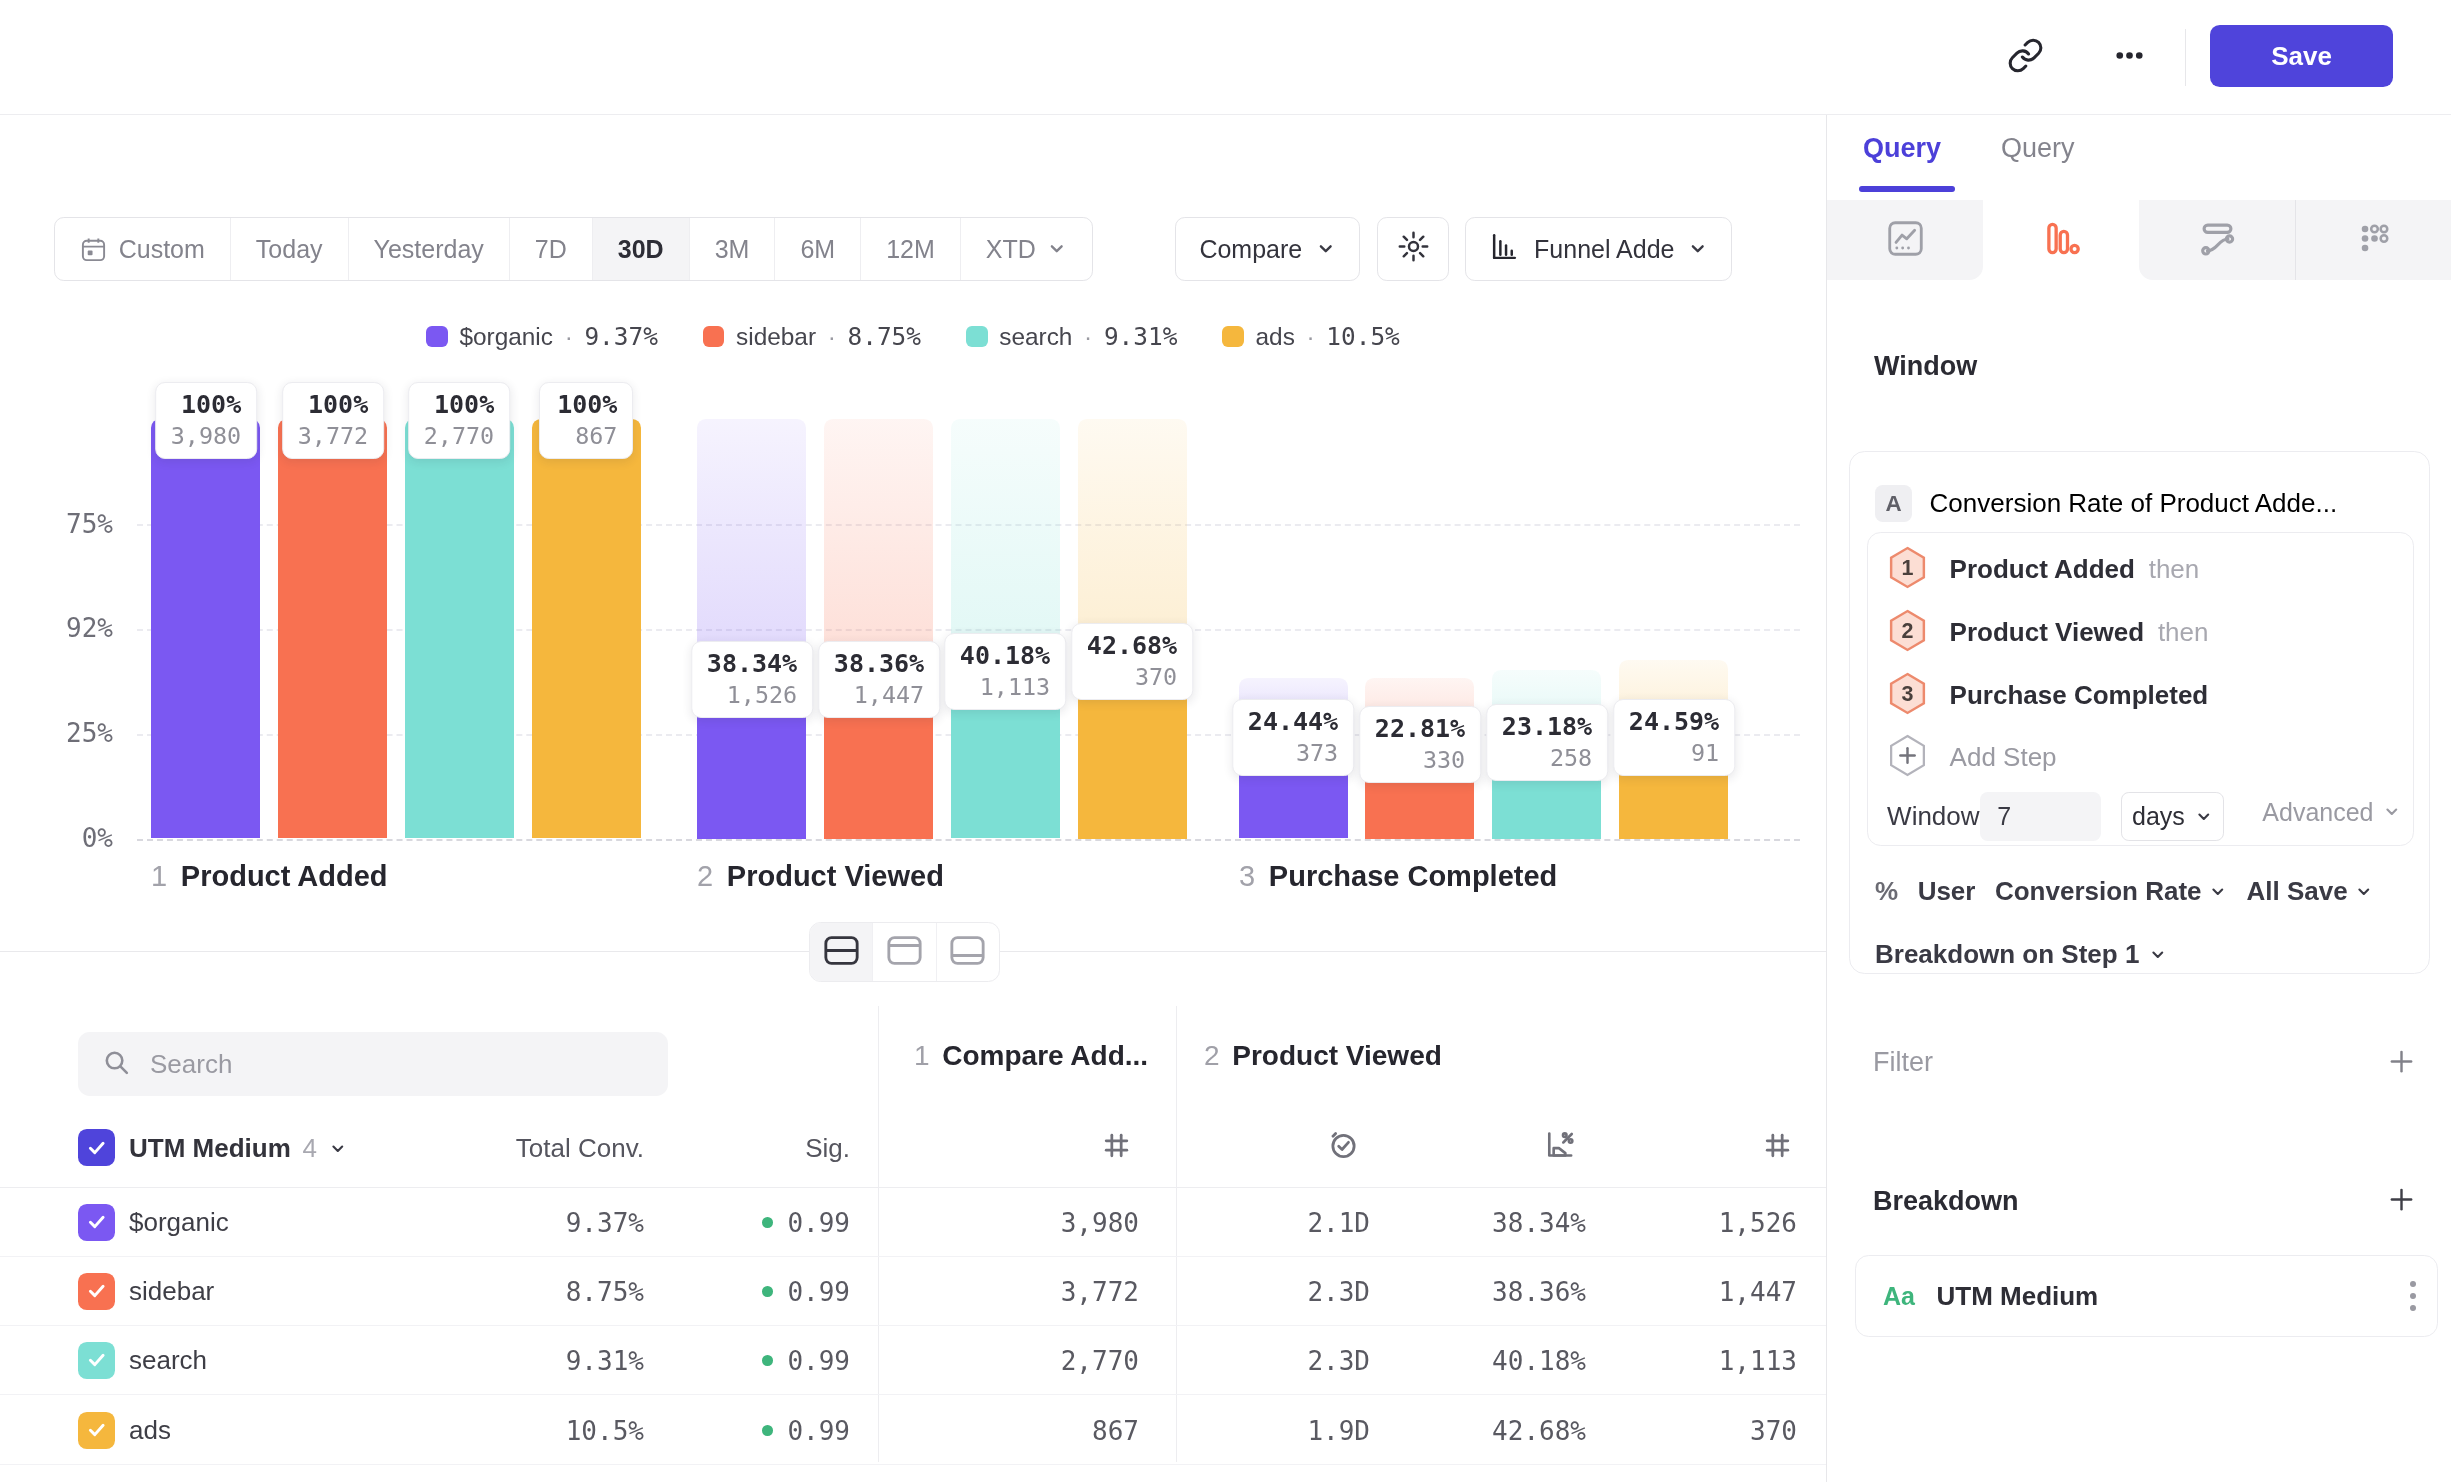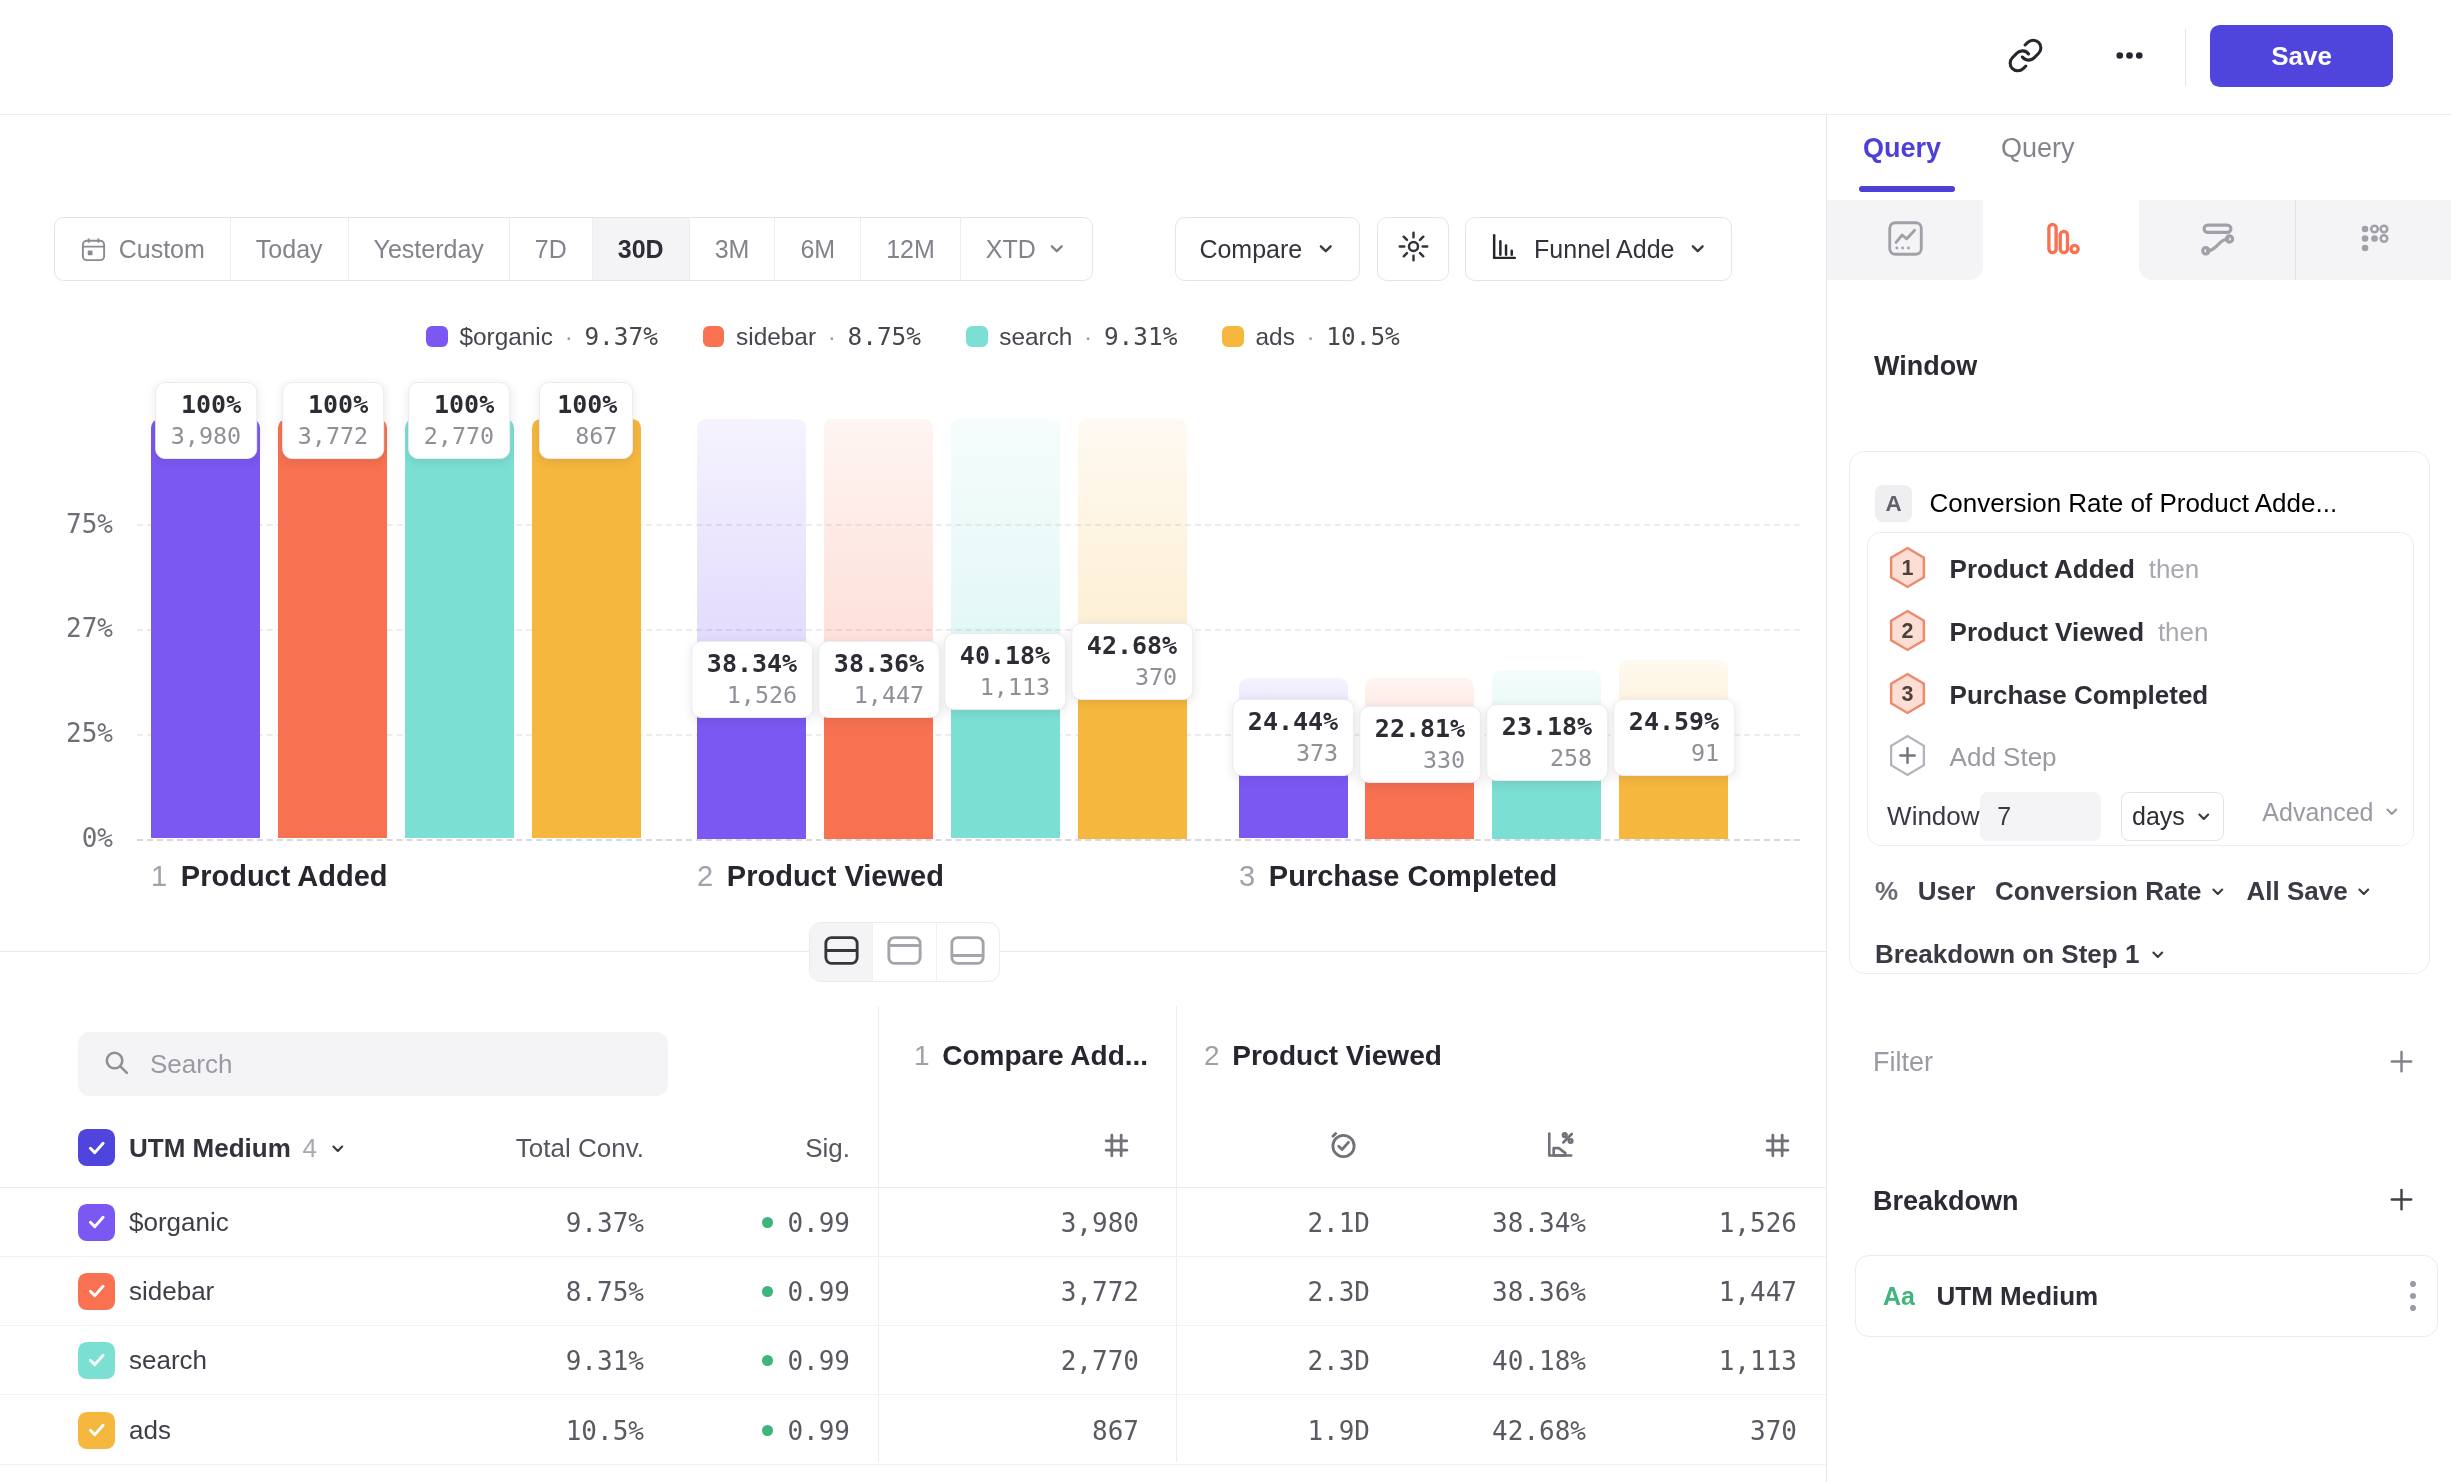--- a/index.html
+++ b/index.html
@@ -252,21 +252,21 @@
         <div class="lg-swatch" style="background: rgb(245, 183, 61);"></div>
         <span>ads</span>
         <span class="lg-sep">·</span>
         <span class="mono">10.5%</span>
       </div>
     </div>
   <div id="chart">
       <div class="gridline" style="top: 524px;"></div>
       <div class="ytick mono" style="top: 509px;">75%</div>
       <div class="gridline" style="top: 629px;"></div>
-      <div class="ytick mono" style="top: 613px;">27%</div>
+      <div class="ytick mono" style="top: 613px;">92%</div>
       <div class="gridline" style="top: 734px;"></div>
       <div class="ytick mono" style="top: 718px;">25%</div>
       <div class="gridline zero" style="top: 839px;"></div>
       <div class="ytick mono" style="top: 823px;">0%</div>
       <div class="bar" style="left: 151px; top: 419px; width: 109px; height: 419px; background: rgb(123, 88, 242);"></div>
       <div class="ghost" style="left: 697px; top: 419px; width: 109px; height: 259px; background: linear-gradient(rgba(123, 88, 242, 0.07), rgba(123, 88, 242, 0.24));"></div>
       <div class="bar" style="left: 697px; top: 678px; width: 109px; height: 161px; background: rgb(123, 88, 242);"></div>
       <div class="ghost" style="left: 1239px; top: 678px; width: 109px; height: 58px; background: linear-gradient(rgba(123, 88, 242, 0.07), rgba(123, 88, 242, 0.24));"></div>
       <div class="bar" style="left: 1239px; top: 736px; width: 109px; height: 102px; background: rgb(123, 88, 242);"></div>
       <div class="bar" style="left: 278px; top: 419px; width: 109px; height: 419px; background: rgb(248, 113, 81);"></div>

